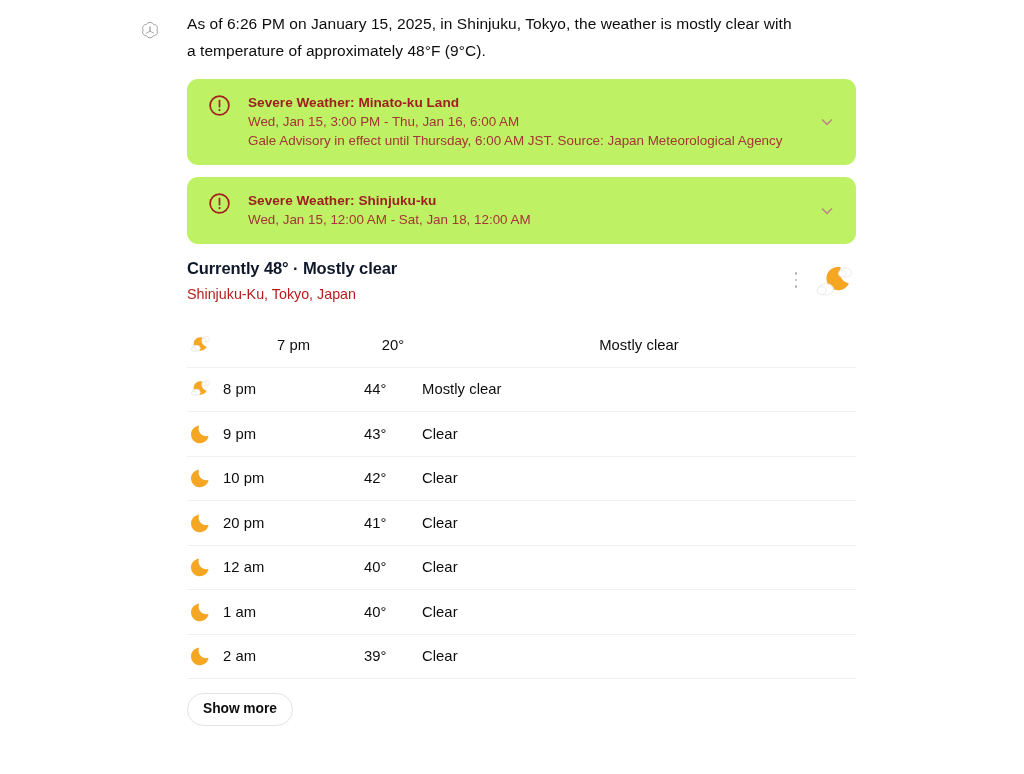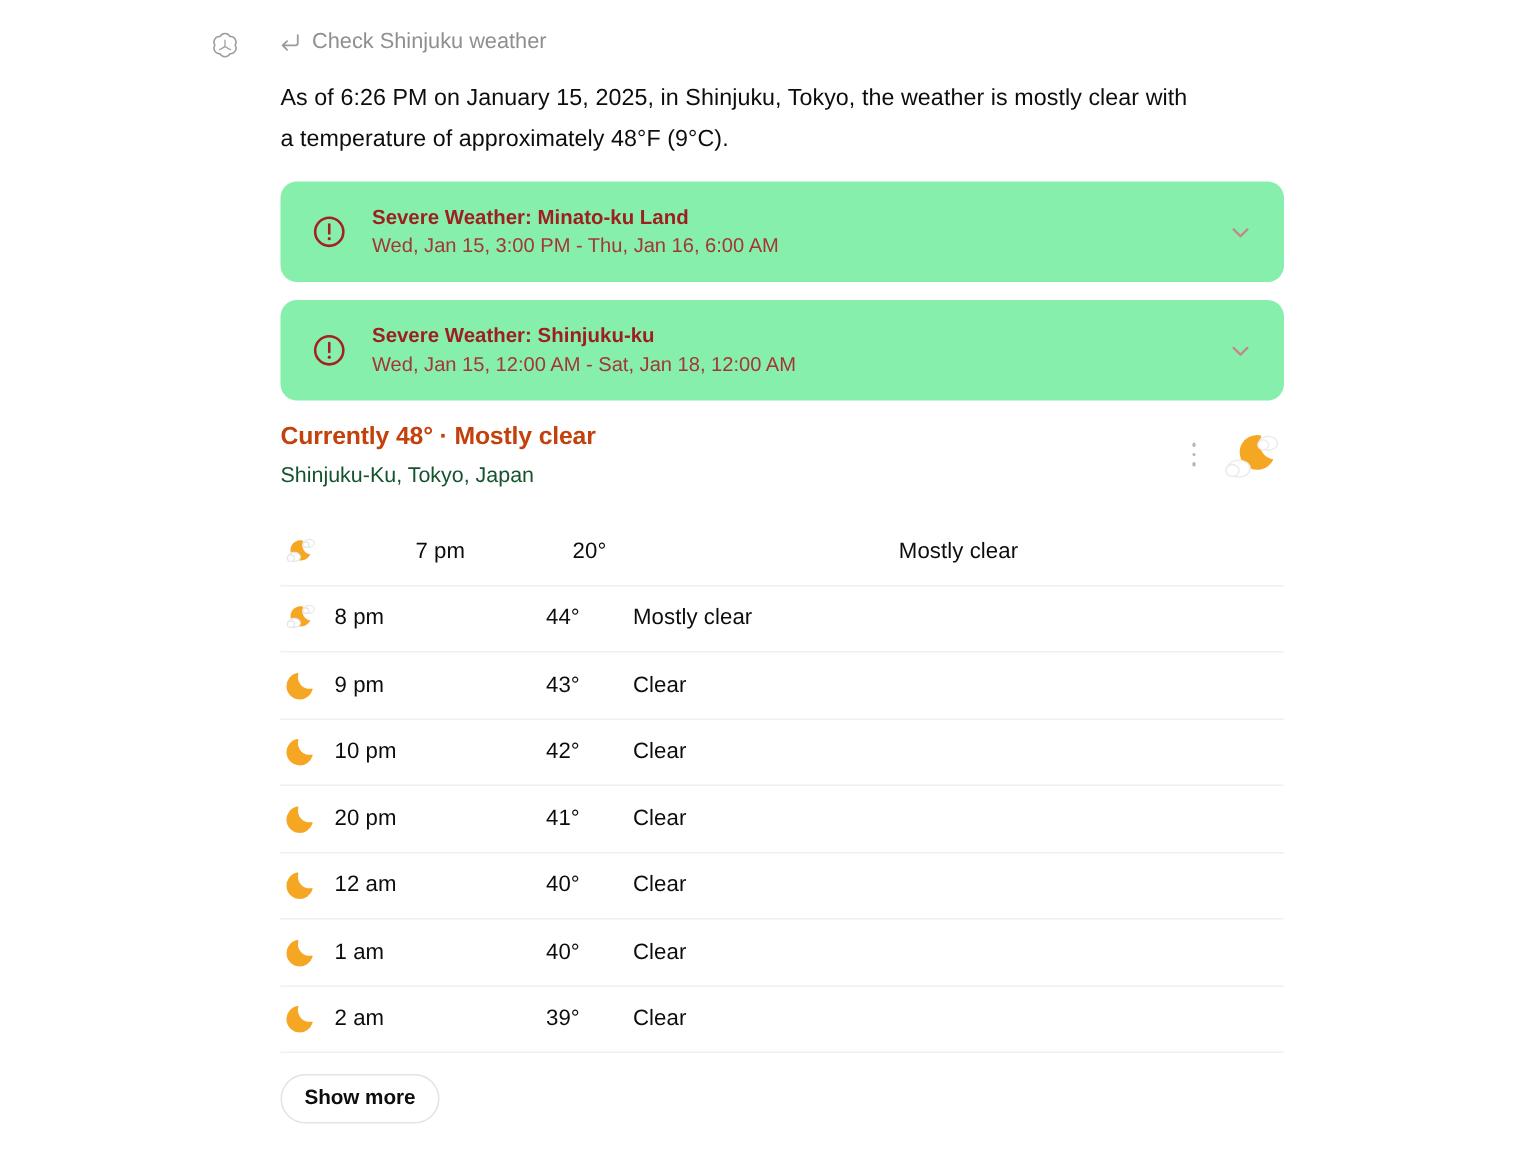--- a/index.html
+++ b/index.html
@@ -61,25 +61,24 @@
     line-height: 27px;
     color: #0d0d0d;
     max-width: 615px;
     letter-spacing: 0.05px;
   }
 
   
   .alerts { margin-top: 15px; }
   .alert {
     position: relative;
-    background: #86efac;
+    background: #bef264;
     border-radius: 11px;
     padding: 14px 52px 15px 20px;
     display: flex;
-    align-items: center;
     gap: 16px;
     margin-bottom: 12px;
     min-height: 62px;
     box-sizing: border-box;
   }
   .alert .alert-icon {
     flex: none;
     width: 25px;
     height: 25px;
     color: #a52020;
@@ -117,27 +116,27 @@
 
   
   .weather-card { margin-top: 13px; position: relative; }
   .wx-head {
     position: relative;
     padding-right: 90px;
   }
   .wx-title {
     font-size: 16.5px;
     font-weight: bold;
-    color: #c2410c;
+    color: #0f172a;
     line-height: 22px;
     letter-spacing: -0.1px;
   }
   .wx-sub {
     font-size: 14.3px;
-    color: #14532d;
+    color: #b91c1c;
     line-height: 22px;
     margin-top: 4px;
   }
   .wx-kebab {
     position: absolute;
     right: 52px;
     top: 14px;
     width: 16px;
     height: 18px;
     display: flex;
@@ -220,44 +219,37 @@
 
 <div class="avatar">
   <svg viewBox="0 0 24 24" fill="none" aria-hidden="true">
     <path d="M12 2.6c-1.6 0-3 .9-3.7 2.2-1.5-.1-3 .6-3.8 2-.8 1.4-.7 3 .1 4.2-.8 1.3-.9 2.9-.1 4.2.8 1.4 2.3 2.1 3.8 2 .7 1.3 2.1 2.2 3.7 2.2s3-.9 3.7-2.2c1.5.1 3-.6 3.8-2 .8-1.3.7-2.9-.1-4.2.8-1.2.9-2.8.1-4.2-.8-1.4-2.3-2.1-3.8-2C15 3.5 13.6 2.6 12 2.6z" stroke="#9c9c9c" stroke-width="1.05" fill="none"></path>
     <path d="M12 7.4v4.7l4 2.3M12 12.1l-4 2.3M12 12.1V7.4" stroke="#9c9c9c" stroke-width="0.9" fill="none" stroke-linecap="round"></path>
   </svg>
 </div>
 
 <div class="content">
 
-  <div class="toolline">
-    <span class="arrow-icon">
-      <svg width="13" height="13" viewBox="0 0 13 13" fill="none">
-        <path d="M11.5 1.5v5.2a1.6 1.6 0 0 1-1.6 1.6H1.6M4.4 5.4 1.4 8.3l3 2.9" stroke="currentColor" stroke-width="1.2" stroke-linecap="round" stroke-linejoin="round"></path>
-      </svg>
-    </span>
-    <span>Check Shinjuku weather</span>
-  </div>
 
   <p class="para">As of 6:26 PM on January 15, 2025, in Shinjuku, Tokyo, the weather is mostly clear with a temperature of approximately 48°F (9°C).</p>
 
   <div class="alerts">
 
     <div class="alert">
       <span class="alert-icon">
         <svg width="25" height="25" viewBox="0 0 25 25" fill="none">
           <circle cx="12.5" cy="12.5" r="9.4" stroke="currentColor" stroke-width="1.7"></circle>
           <path d="M12.5 7.6v6.1" stroke="currentColor" stroke-width="1.7" stroke-linecap="round"></path>
           <circle cx="12.5" cy="17.1" r="1.05" fill="currentColor"></circle>
         </svg>
       </span>
       <div class="alert-body">
         <div class="alert-title">Severe Weather: Minato-ku Land</div>
         <div class="alert-time">Wed, Jan 15, 3:00 PM - Thu, Jan 16, 6:00 AM</div>
+        <div class="alert-desc">Gale Advisory in effect until Thursday, 6:00 AM JST. Source: Japan Meteorological Agency</div>
       </div>
       <span class="chevron-icon">
         <svg width="18" height="18" viewBox="0 0 18 18" fill="none">
           <path d="M4.4 6.9 9 11.4l4.6-4.5" stroke="currentColor" stroke-width="1.5" stroke-linecap="round" stroke-linejoin="round"></path>
         </svg>
       </span>
     </div>
 
     <div class="alert">
       <span class="alert-icon">

